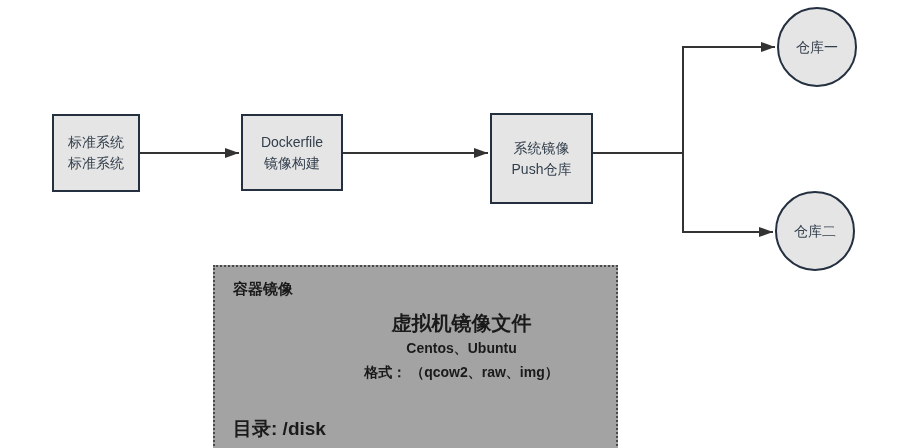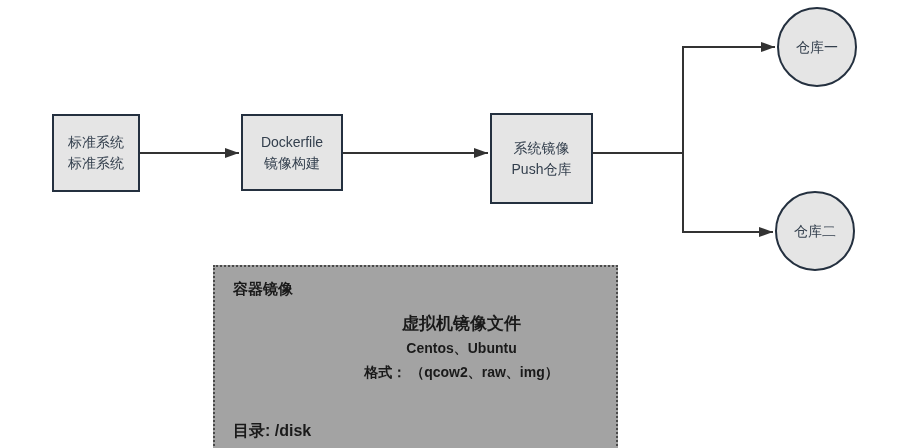--- a/index.html
+++ b/index.html
@@ -39,26 +39,26 @@
     display: flex; flex-direction: column;
   }
   .note-title {
     font-size: 15px; font-weight: 700;
     margin: 13px 0 0 18px;
   }
   .note-center {
     margin-top: 12px; margin-left: 92px;
     text-align: center;
   }
-  .note-line1 { font-size: 17px; font-weight: 700; line-height: 25px; }
+  .note-line1 { font-size: 20px; font-weight: 700; line-height: 25px; }
   .note-line2 { font-size: 14px; font-weight: 700; line-height: 24px; }
   .note-line3 { font-size: 14px; font-weight: 700; line-height: 24px; }
   .note-footer {
     margin: auto 0 13px 18px;
-    font-size: 16px; font-weight: 700;
+    font-size: 19px; font-weight: 700;
   }
 </style>
 </head>
 <body>
 
 <div class="canvas">
 
   <svg class="connectors" width="917" height="448" viewBox="0 0 917 448">
     <defs>
       <marker id="arrow" markerUnits="userSpaceOnUse" markerWidth="15" markerHeight="12" refX="14" refY="5" orient="auto">

